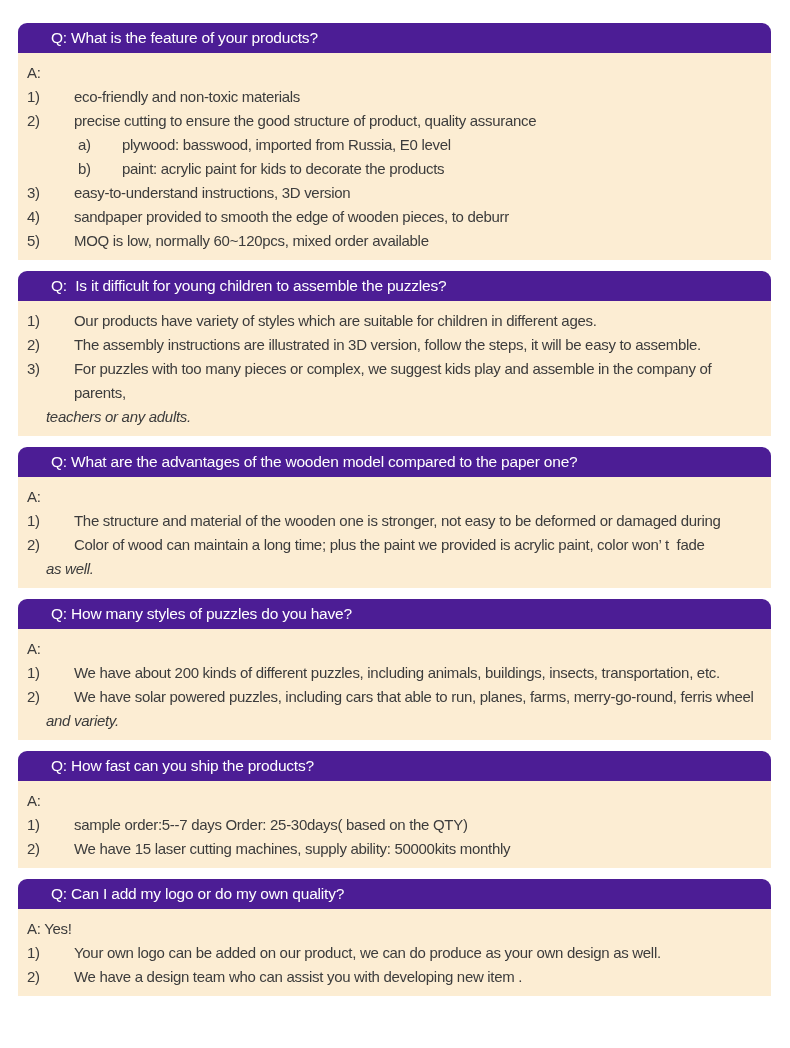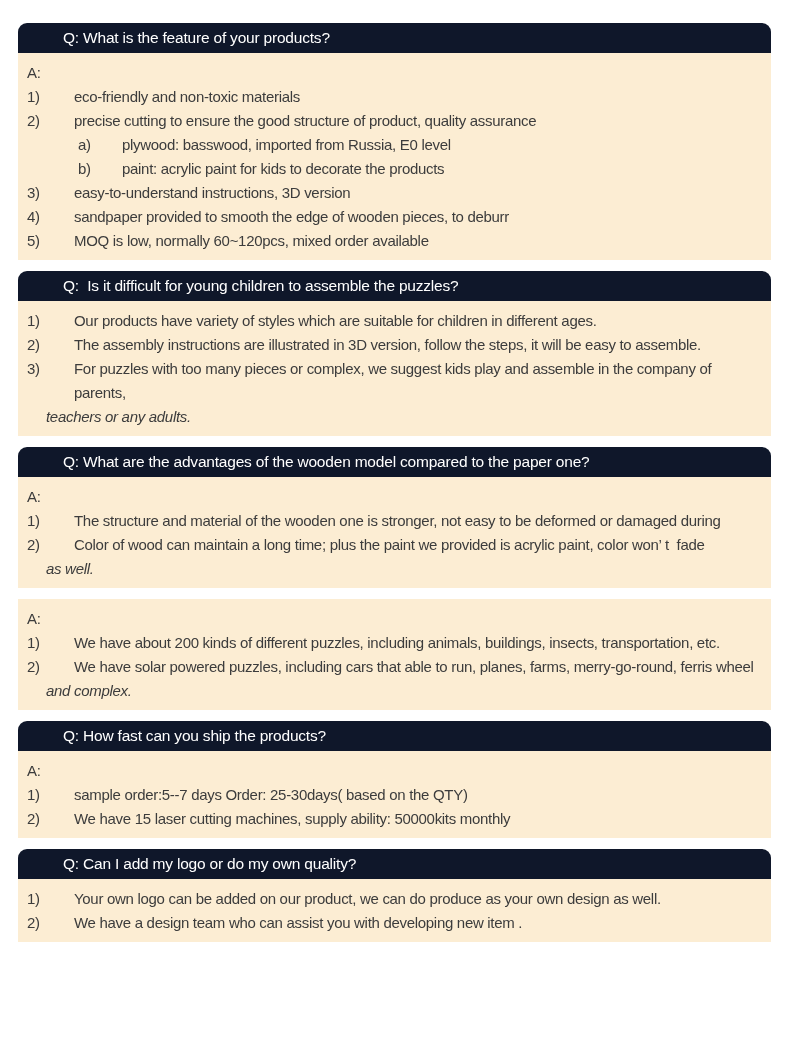--- a/index.html
+++ b/index.html
@@ -10,26 +10,26 @@
     font-family: "Liberation Sans", sans-serif;
     overflow: hidden;
   }
   .page {
     box-sizing: border-box;
     width: 790px;
     padding: 23px 19px 0 18px;
   }
   .faq-section { margin-bottom: 11px; }
   .q-header {
-    background: #0f172a;
+    background: #4c1d95;
     border-radius: 9px 9px 0 0;
     height: 30px;
     display: flex;
     align-items: center;
-    padding-left: 45px;
+    padding-left: 33px;
     color: #FFFFFF;
     font-size: 15.5px;
     letter-spacing: -0.2px;
     white-space: pre;
   }
   .a-body {
     background: #FCEDD3;
     padding: 8px 10px 7px 9px;
     color: #3C3C3C;
     font-size: 15px;
@@ -86,42 +86,46 @@
     </div>
     <div class="a-body">
           <div class="line lvl-a"><span class="txt">A:</span></div>
           <div class="line lvl-item"><span class="marker">1)</span><span class="txt">The structure and material of the wooden one is stronger, not easy to be deformed or damaged during</span></div>
           <div class="line lvl-item"><span class="marker">2)</span><span class="txt">Color of wood can maintain a long time; plus the paint we provided is acrylic paint, color won’ t  fade</span></div>
           <div class="line lvl-cont"><span class="txt">as well.</span></div>
         </div>
   </section>
 
   <section class="faq-section">
+    <div class="q-header">
+      <span class="q-text">Q: How many styles of puzzles do you have?</span>
+    </div>
     <div class="a-body">
           <div class="line lvl-a"><span class="txt">A:</span></div>
           <div class="line lvl-item"><span class="marker">1)</span><span class="txt">We have about 200 kinds of different puzzles, including animals, buildings, insects, transportation, etc.</span></div>
           <div class="line lvl-item"><span class="marker">2)</span><span class="txt">We have solar powered puzzles, including cars that able to run, planes, farms, merry-go-round, ferris wheel</span></div>
-          <div class="line lvl-cont"><span class="txt">and complex.</span></div>
+          <div class="line lvl-cont"><span class="txt">and variety.</span></div>
         </div>
   </section>
 
   <section class="faq-section">
     <div class="q-header">
       <span class="q-text">Q: How fast can you ship the products?</span>
     </div>
     <div class="a-body">
           <div class="line lvl-a"><span class="txt">A:</span></div>
           <div class="line lvl-item"><span class="marker">1)</span><span class="txt">sample order:5--7 days Order: 25-30days( based on the QTY)</span></div>
           <div class="line lvl-item"><span class="marker">2)</span><span class="txt">We have 15 laser cutting machines, supply ability: 50000kits monthly</span></div>
         </div>
   </section>
 
   <section class="faq-section">
     <div class="q-header">
       <span class="q-text">Q: Can I add my logo or do my own quality?</span>
     </div>
     <div class="a-body">
+          <div class="line lvl-a"><span class="txt">A: Yes!</span></div>
           <div class="line lvl-item"><span class="marker">1)</span><span class="txt">Your own logo can be added on our product, we can do produce as your own design as well.</span></div>
           <div class="line lvl-item"><span class="marker">2)</span><span class="txt">We have a design team who can assist you with developing new item .</span></div>
         </div>
   </section>
 </div>
 </main>
 
 </body></html>

